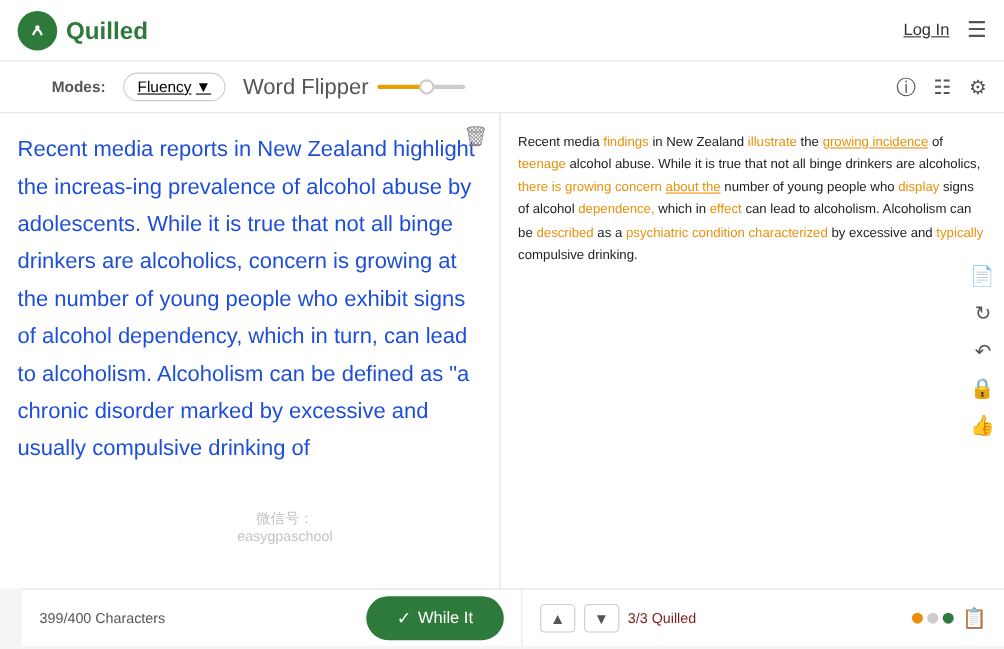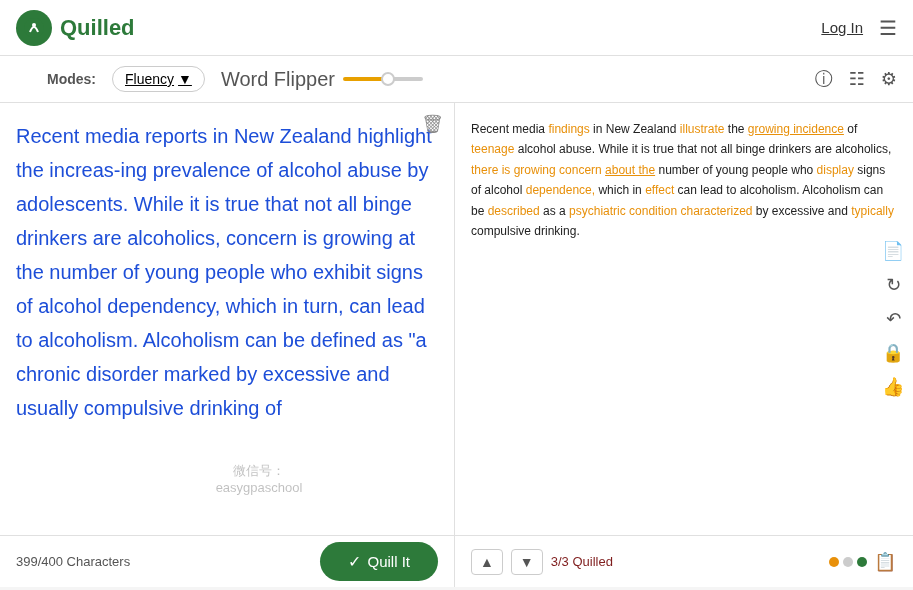--- a/index.html
+++ b/index.html
@@ -200,20 +200,21 @@
       font-size: 18px;
       display: flex;
       align-items: center;
       justify-content: center;
     }
 
     
     .bottom-bar {
       display: flex;
       height: 52px;
+      margin-left: 20px;
     }
     .bottom-left {
       width: 455px;
       background: white;
       border-top: 1px solid #e0e0e0;
       border-right: 1px solid #e0e0e0;
       display: flex;
       align-items: center;
       justify-content: space-between;
       padding: 0 16px;
@@ -342,21 +343,21 @@
       <span class="side-icon">👍</span>
     </div>
   </div>
 </div>
 
 <div class="bottom-bar">
   <div class="bottom-left">
     <span class="char-count">399/400 Characters</span>
     <button class="quill-btn">
       <span class="quill-btn-icon">✓</span>
-      <span>Quill It</span>
+      <span>While It</span>
     </button>
   </div>
   <div class="bottom-right">
     <button class="nav-btn">▲</button>
     <button class="nav-btn">▼</button>
     <span class="quilled-count">3/3 Quilled</span>
     <div class="dots-container">
       <div class="dot dot-orange"></div>
       <div class="dot dot-gray"></div>
       <div class="dot dot-dark"></div>

